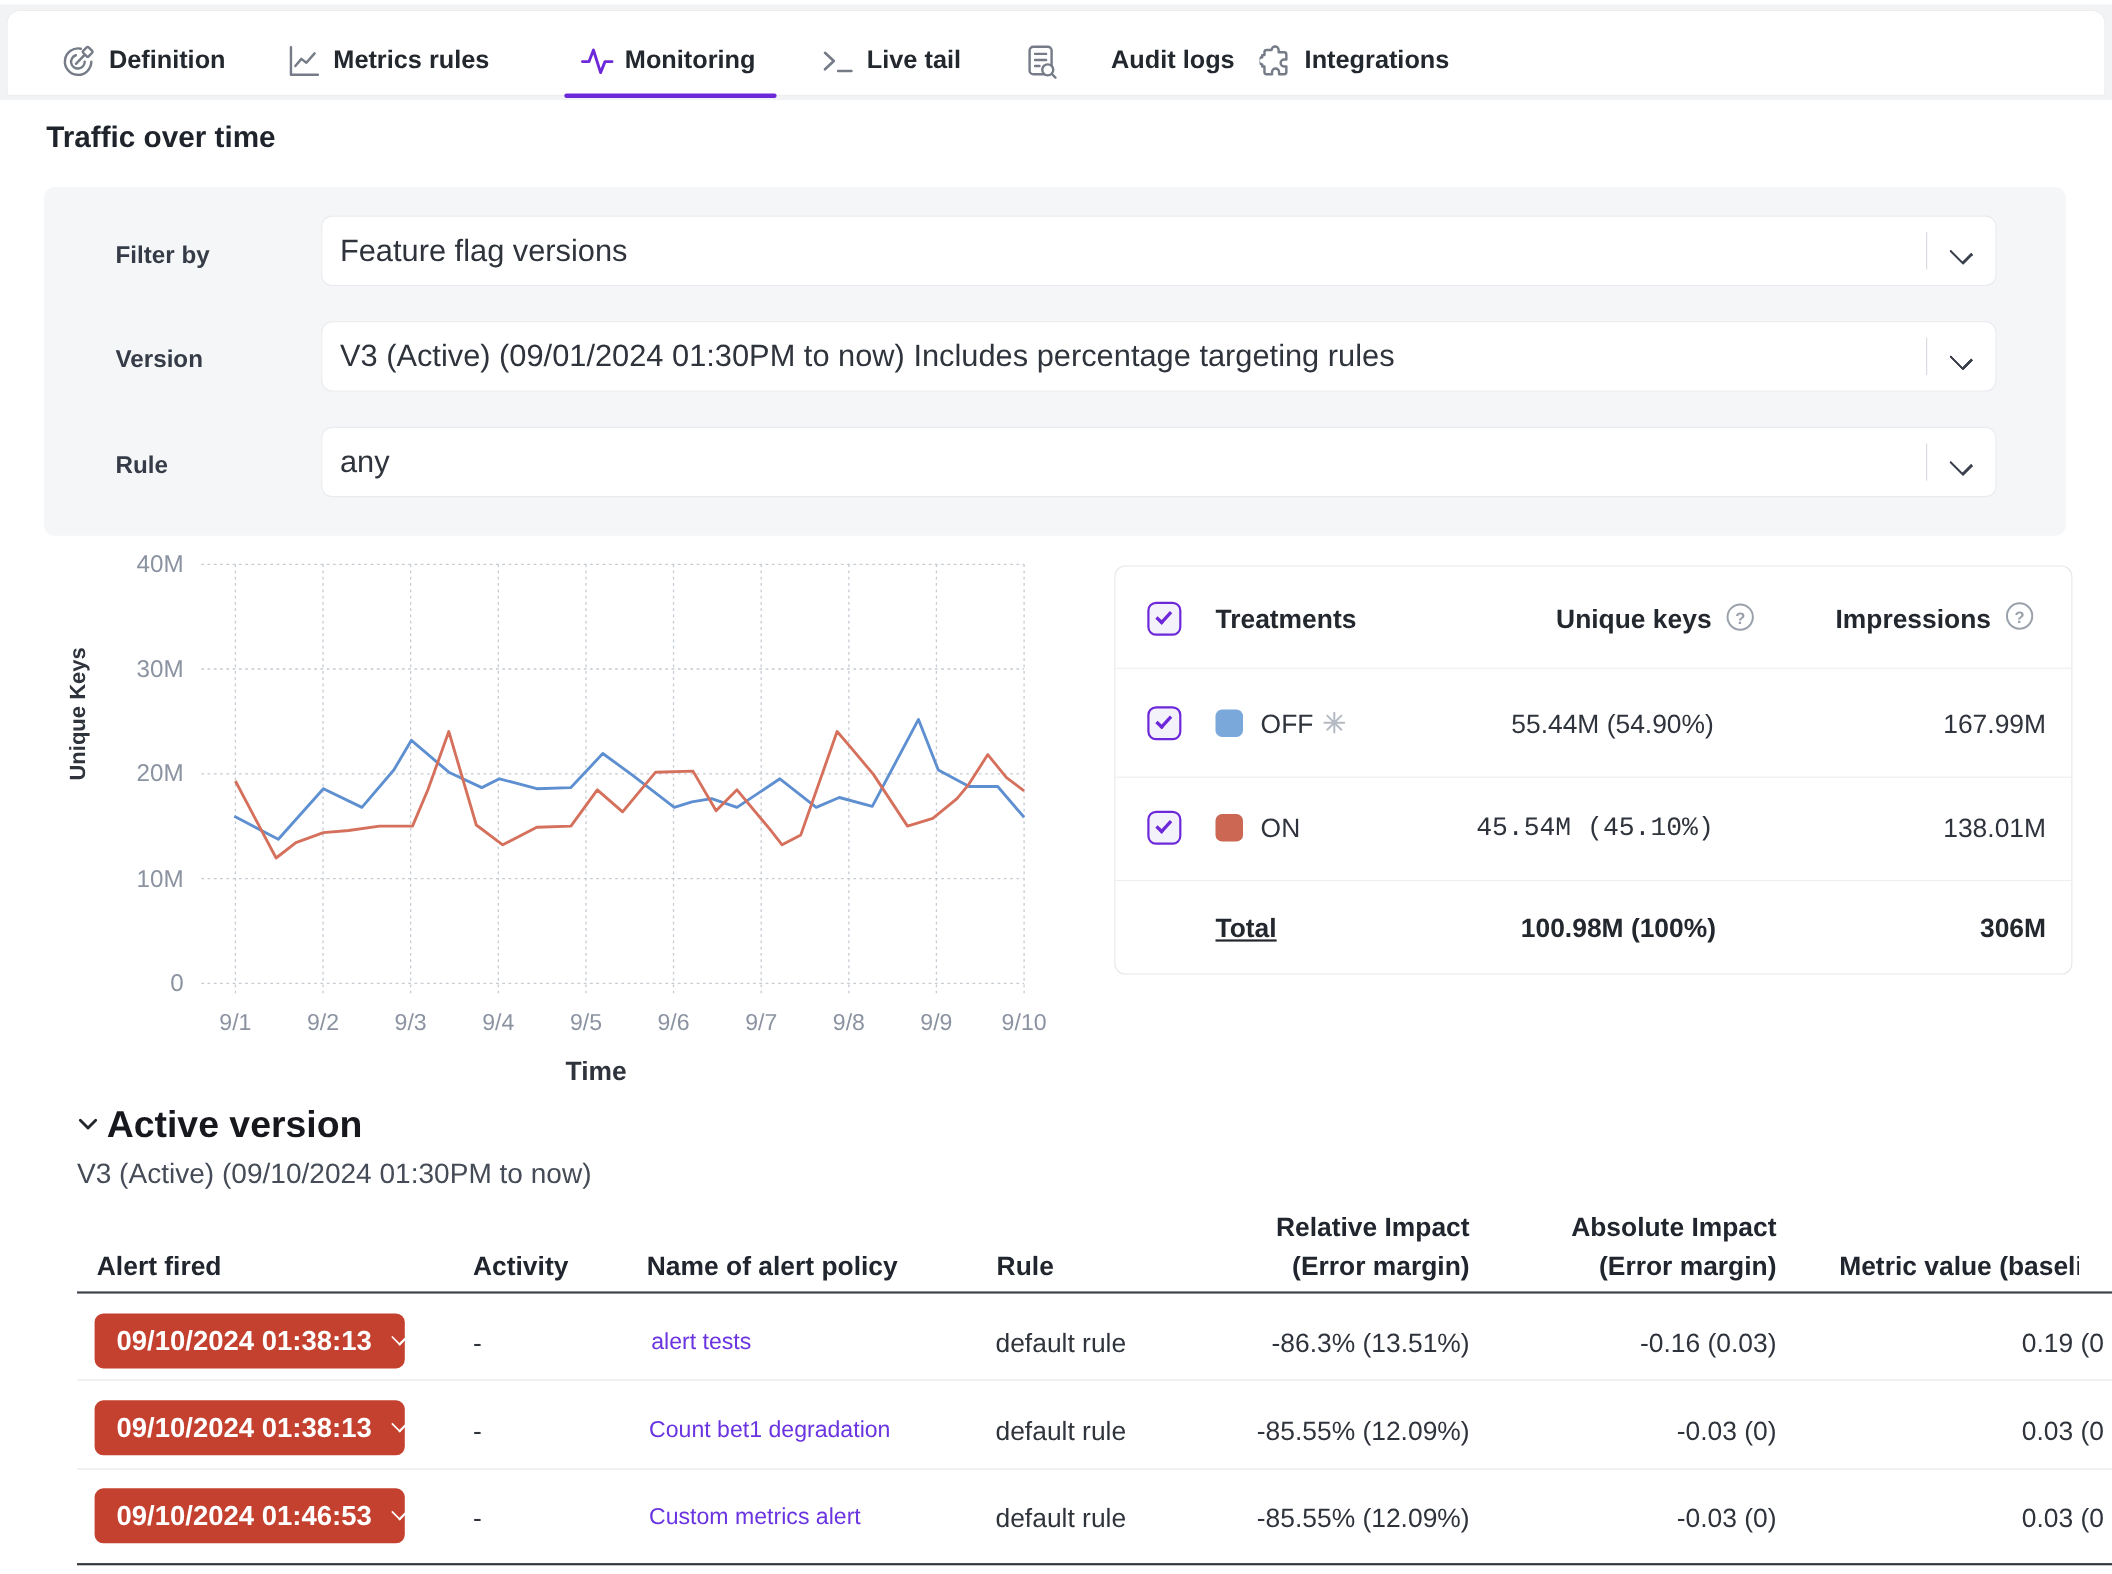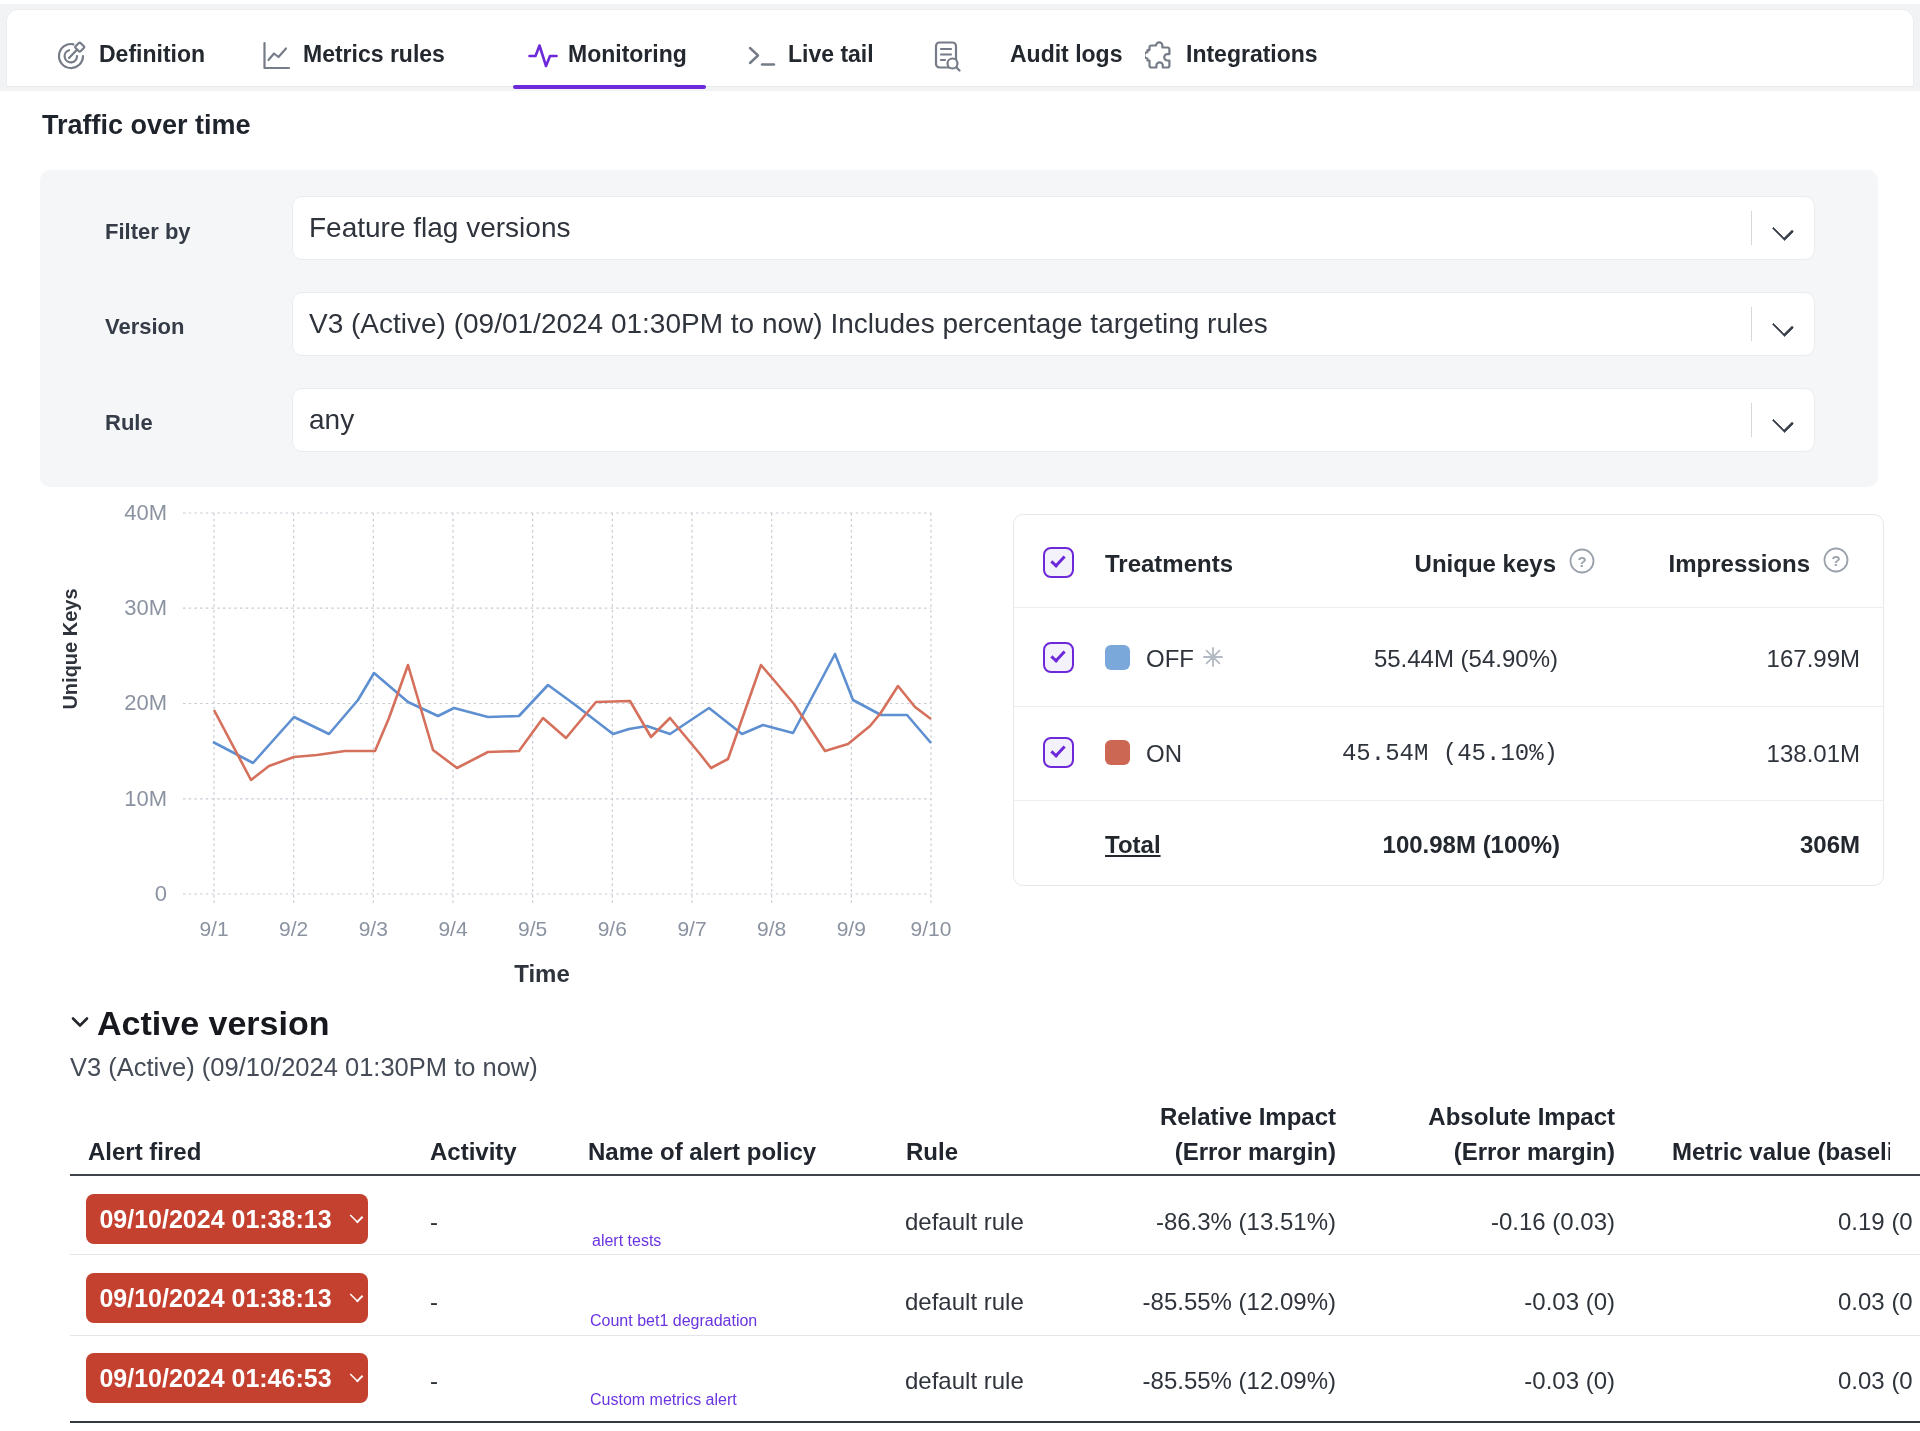--- a/index.html
+++ b/index.html
@@ -19,25 +19,25 @@
   .dd::before { content:""; position:absolute; right:62px; top:14px; bottom:14px;
         width:1px; background:#d6d9de; }
   .dd::after { content:""; position:absolute; right:22px; top:24px; width:15px; height:15px;
         border-right:3px solid #3a414c; border-bottom:3px solid #3a414c;
         transform:rotate(45deg) scale(1,0.75); border-radius:1.5px; }
   .cbx { width:31px; height:31px; border:2.5px solid #6d28d9; border-radius:8px; background:#f3f1fa; }
   .cbx span { position:absolute; left:6px; top:6.5px; width:14px; height:8px;
         border-left:3.4px solid #6d28d9; border-bottom:3.4px solid #6d28d9;
         transform:rotate(-47deg); }
   .redbtn { width:282px; height:50px; background:#c4402f; border-radius:8px; color:#fff;
-        font-weight:bold; font-size:25px; display:flex; align-items:center; justify-content:center; padding-left:7px; }
+        font-weight:bold; font-size:25px; display:flex; align-items:center; justify-content:flex-end; padding-left:7px; }
   .redbtn i { display:inline-block; width:11px; height:11px; margin-left:19px; margin-bottom:5px;
         border-right:2.3px solid #fff; border-bottom:2.3px solid #fff;
         transform:rotate(45deg) scale(1,0.75); }
-  .lnk { font-size:16px; color:#6a35e0;margin-top:24px; }
+  .lnk { font-size:21px; color:#6a35e0; }
   .cell { font-size:24px; color:#2f343c; }
   .hdr { font-weight:bold; font-size:24px; color:#21262e; }
 </style>
 </head>
 <body>
 <div id="page">
   <div id="band"></div>
   <div id="card"></div>
 
   <svg class="abs" style="left:56px; top:41px;" width="30" height="30" viewBox="0 0 30 30" fill="none" stroke="#757c87" stroke-width="2.2" stroke-linecap="round" stroke-linejoin="round">

